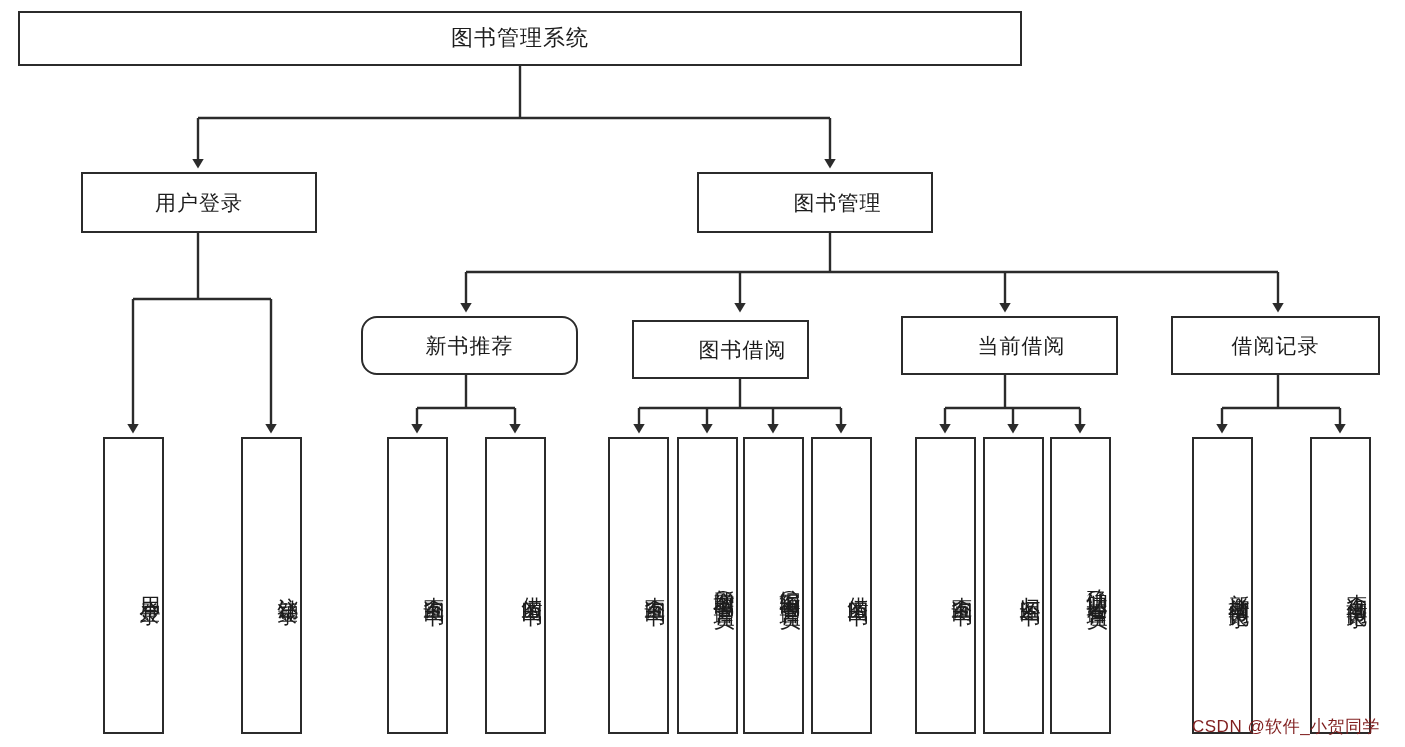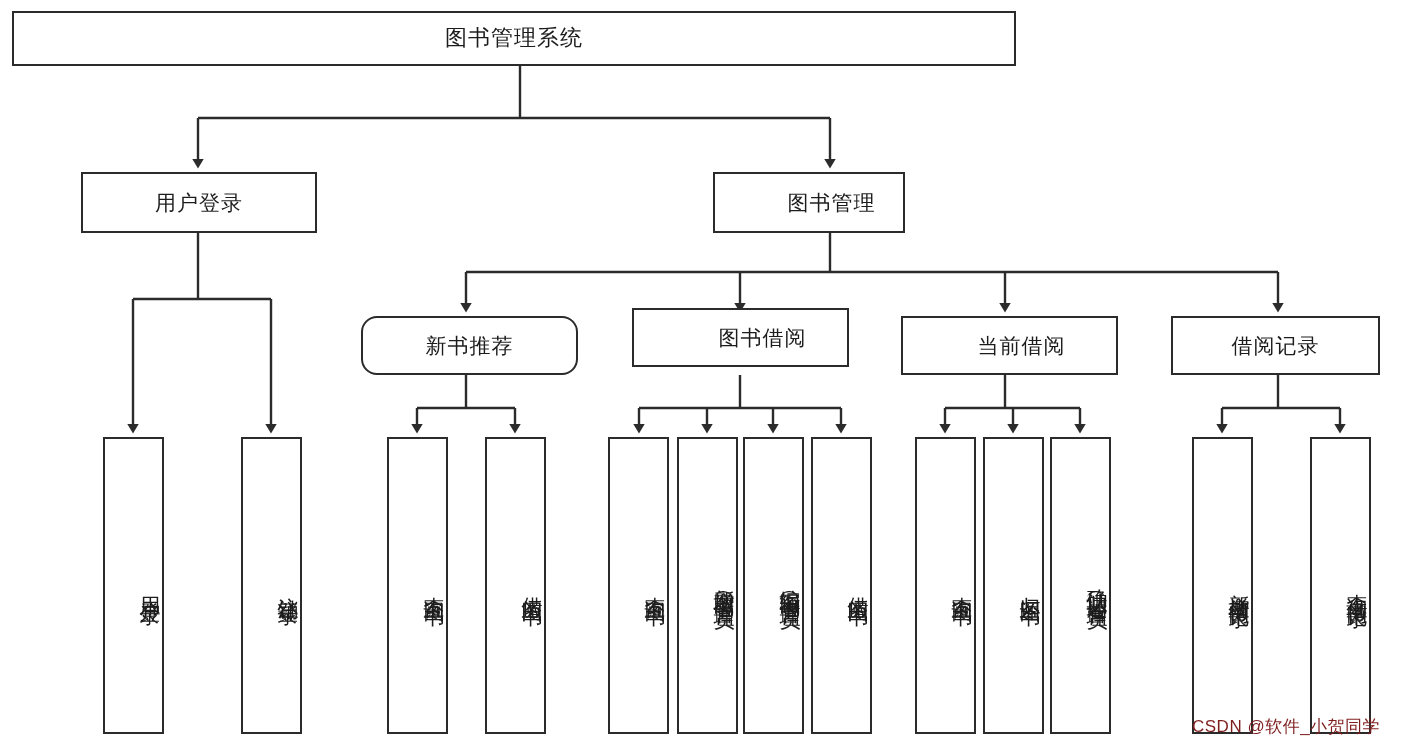--- a/index.html
+++ b/index.html
@@ -116,35 +116,35 @@
       <path d="M1013,408 L1013,425" marker-end="url(#arrow)"></path>
       <path d="M1080,408 L1080,425" marker-end="url(#arrow)"></path>
 
       <path d="M1278,375 L1278,408"></path>
       <path d="M1222,408 L1340,408"></path>
       <path d="M1222,408 L1222,425" marker-end="url(#arrow)"></path>
       <path d="M1340,408 L1340,425" marker-end="url(#arrow)"></path>
     </g>
   </svg>
 
-  <div class="node horiz root" style="left:12px; top:11px; width:1004px; height:55px;">
+  <div class="node horiz root" style="left:18px; top:11px; width:1004px; height:55px;">
     <span>图书管理系统</span>
   </div>
 
   <div class="node horiz" style="left:81px; top:172px; width:236px; height:61px;">
     <span>用户登录</span>
   </div>
-  <div class="node horiz" style="left:713px; top:172px; width:192px; height:61px;padding-left:45px;">
+  <div class="node horiz" style="left:697px; top:172px; width:236px; height:61px;padding-left:45px;">
     <span>图书管理</span>
   </div>
 
   <div class="node horiz" style="left:361px; top:316px; width:217px; height:59px;border-radius:16px;">
     <span>新书推荐</span>
   </div>
-  <div class="node horiz" style="left:632px; top:308px; width:217px; height:59px;padding-left:44px;">
+  <div class="node horiz" style="left:632px; top:320px; width:177px; height:59px;padding-left:44px;">
     <span>图书借阅</span>
   </div>
   <div class="node horiz" style="left:901px; top:316px; width:217px; height:59px;padding-left:24px;">
     <span>当前借阅</span>
   </div>
   <div class="node horiz" style="left:1171px; top:316px; width:209px; height:59px;">
     <span>借阅记录</span>
   </div>
 
   <div class="node vert" style="left:103px; top:437px; width:61px; height:297px;">

